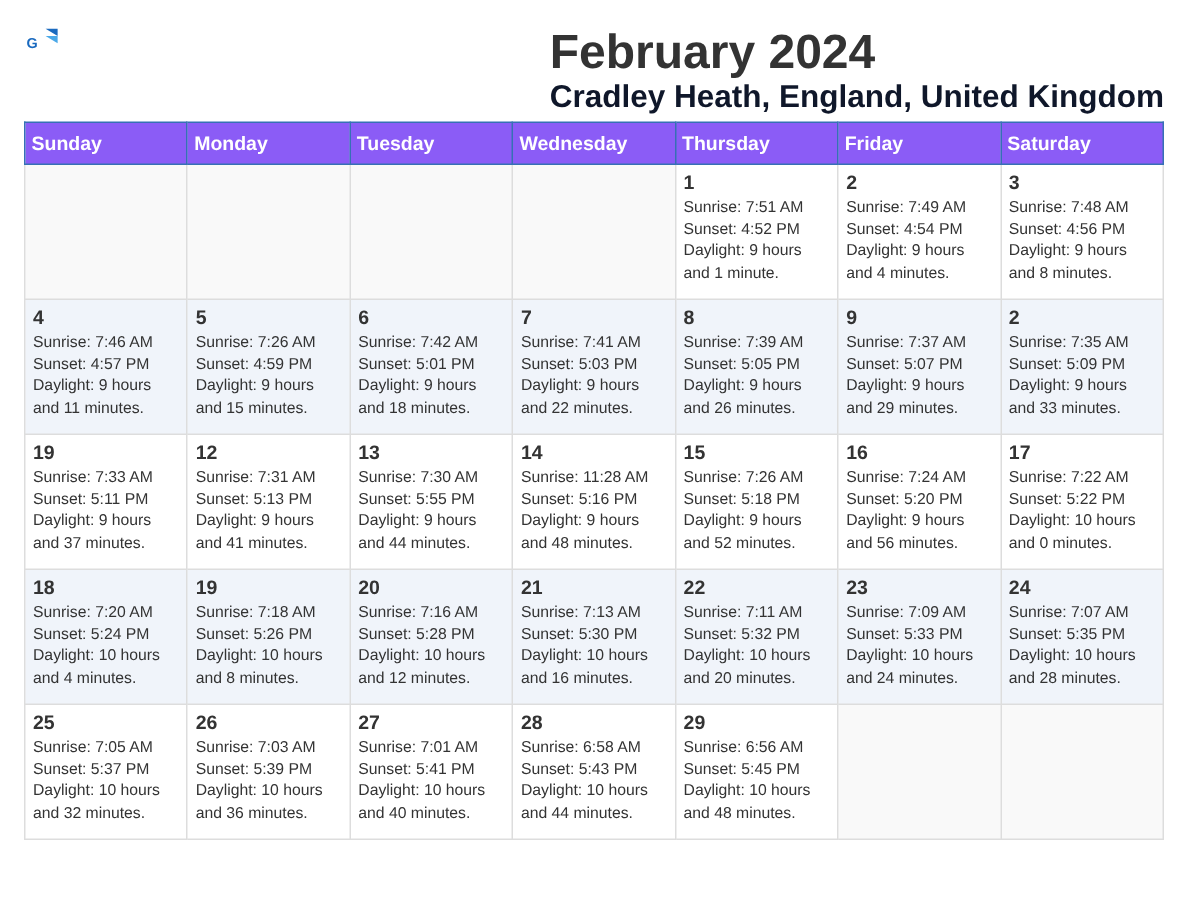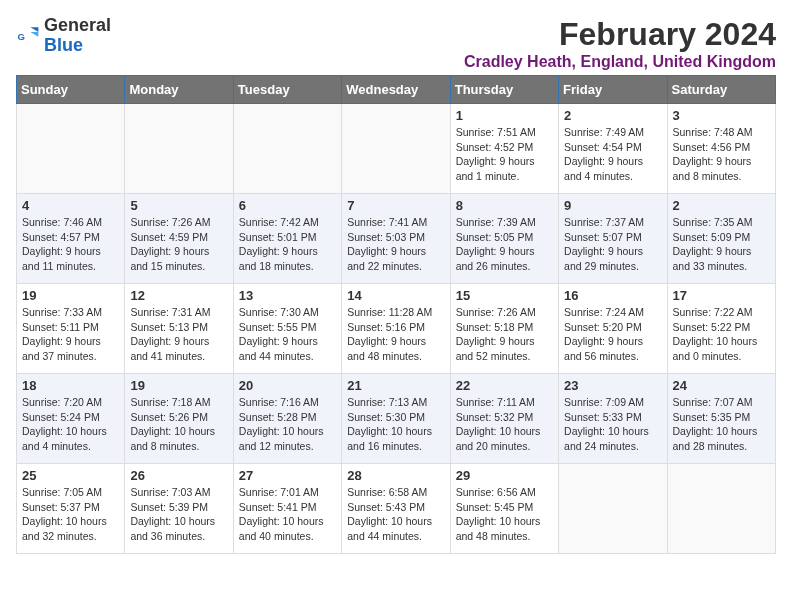--- a/index.html
+++ b/index.html
@@ -26,40 +26,38 @@
       font-weight: bold;
       color: #333;
       line-height: 1.1;
     }
     .logo-text .blue { color: #1a6abf; }
     .logo-icon {
       width: 24px;
       height: 24px;
     }
     .title-area {
-      text-align: right;
     }
     .month-year {
       font-size: 32px;
       font-weight: bold;
       color: #333;
     }
     .location {
-      font-size: 16px;
-      color: #701a75;
-      font-weight: bold;
-      margin-left: 40px;
+      font-size: 21px;
+      color: #0f172a;
+      font-weight: bold;
     }
     table {
       width: 100%;
       border-collapse: collapse;
       font-size: 11px;
     }
     thead tr th {
-      background-color: #737373;
+      background-color: #8b5cf6;
       color: #fff;
       padding: 6px 4px;
       text-align: left;
       font-size: 13px;
       font-weight: bold;
       border: 1px solid #3670b5;
     }
     tbody tr {
       border-bottom: 1px solid #ccc;
     }
@@ -96,26 +94,20 @@
 </head>
 <body>
 
 <div class="header-area">
   <div class="logo">
     <svg class="logo-icon" viewBox="0 0 30 30" xmlns="http://www.w3.org/2000/svg">
       <text x="2" y="20" font-size="12" fill="#1a6abf" font-weight="bold">G</text>
       <polygon points="18,4 28,10 28,4" fill="#1a6abf"></polygon>
       <polygon points="18,10 28,16 28,10" fill="#4aa8e8"></polygon>
     </svg>
-    <div>
-      <div class="logo-text">
-        <span style="color:#333">General</span><br>
-        <span class="blue">Blue</span>
-      </div>
-    </div>
   </div>
   <div class="title-area">
     <div class="month-year">February 2024</div>
     <div class="location">Cradley Heath, England, United Kingdom</div>
   </div>
 </div>
 
 <table>
   <thead>
     <tr>

